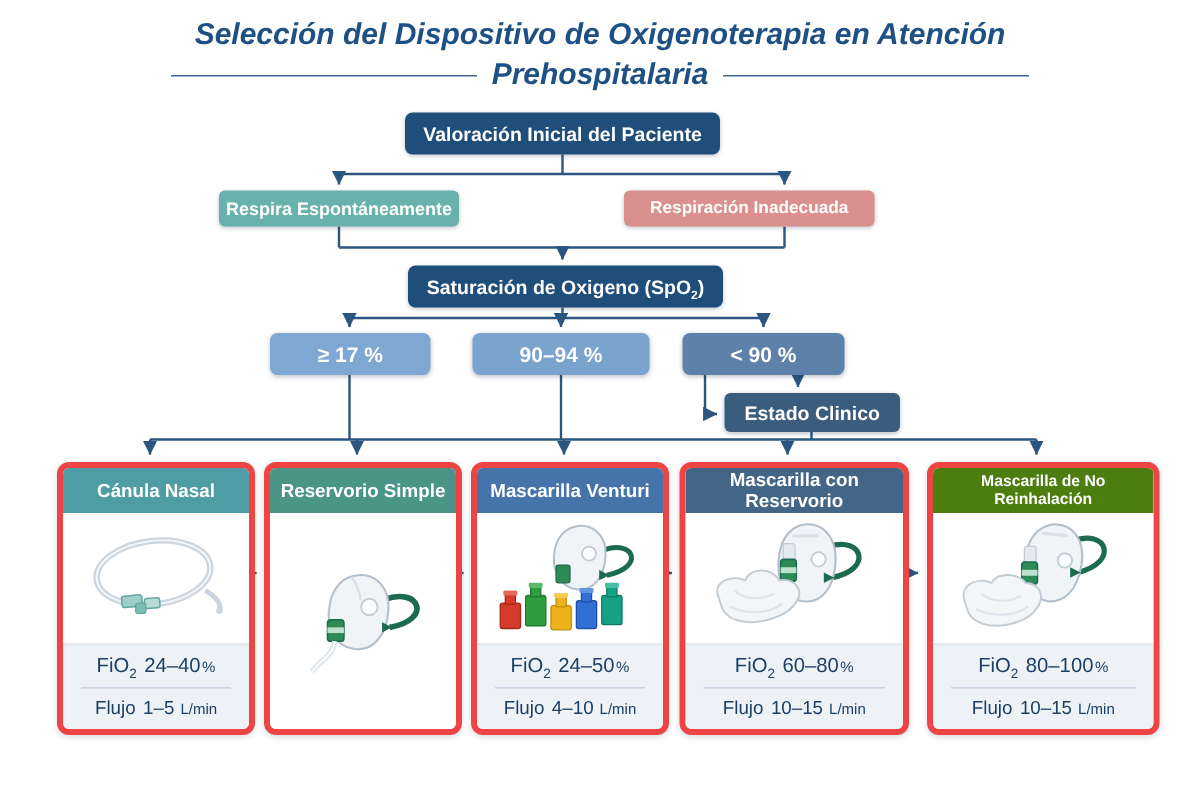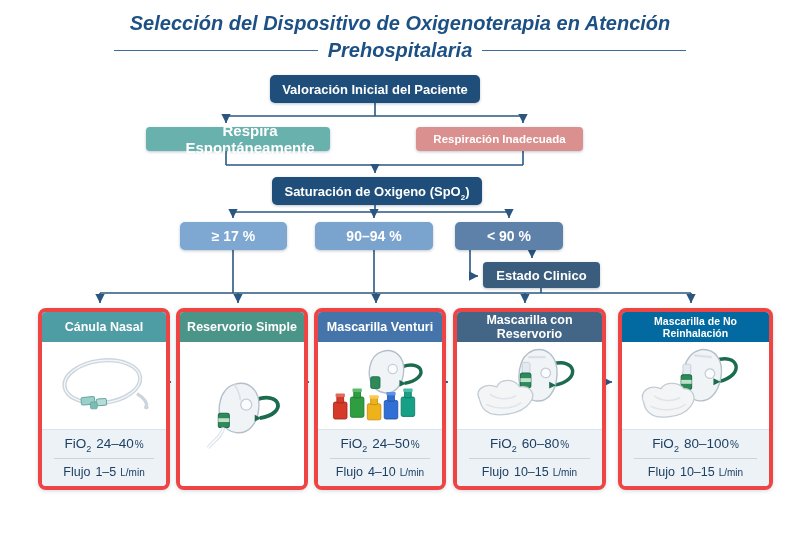--- a/index.html
+++ b/index.html
@@ -86,21 +86,21 @@
     <path class="ln" d="M163,382 H171" marker-end="url(#ah)"></path>
     <path class="ln" d="M301,382 H309" marker-end="url(#ah)"></path>
     <path class="ln" d="M440,382 H448" marker-end="url(#ah)"></path>
     <path class="ln" d="M600,382 H612" marker-end="url(#ah)"></path>
   </svg>
 
   <div class="node" style="left: 270px; top: 75px; width: 210px; height: 28px; font-size: 13px; background: rgb(30, 78, 121);">
     <span>Valoración Inicial del Paciente</span>
   </div>
 
-  <div class="node" style="left: 146px; top: 127px; width: 160px; height: 24px; font-size: 15px; border-radius: 4px; background: rgb(105, 177, 173); padding-left: 24px;">
+  <div class="node" style="left: 146px; top: 127px; width: 160px; height: 24px; font-size: 12px; border-radius: 4px; background: rgb(105, 177, 173);">
     <span>Respira Espontáneamente</span>
   </div>
 
   <div class="node" style="left: 416px; top: 127px; width: 167px; height: 24px; font-size: 11.5px; border-radius: 4px; background: rgb(217, 144, 142);">
     <span>Respiración Inadecuada</span>
   </div>
 
   <div class="node" style="left: 272px; top: 177px; width: 210px; height: 28px; font-size: 13px; background: rgb(30, 78, 121);">
     <span>
       <span>Saturación de Oxigeno (SpO</span><sub>2</sub><span>)</span>
@@ -245,21 +245,21 @@
         <span><span>FiO</span><sub>2</sub><span class="val">60–80</span><span class="pct">%</span></span>
       </div>
       <div class="fdiv"></div>
       <div class="frow flujo">
         <span><span>Flujo</span><span class="val">10–15</span><span class="unit">L/min</span></span>
       </div>
     </div>
   </div>
 
   <div class="card" style="left:618px;width:147px;">
-    <div class="card-header" style="font-size: 10.5px; background: #0369a1;">
+    <div class="card-header" style="font-size: 10.5px; background: #4d7c0f;">
       <span>Mascarilla de No Reinhalación</span>
     </div>
     <div class="card-body">
       <svg width="126" height="82" viewBox="0 0 140 94">
         <path d="M92,18 C118,8 128,34 96,42" fill="none" stroke="#1d6b4e" stroke-width="4"></path>
         <g transform="rotate(6 78 32)">
           <path d="M72,6 C88,2 100,14 99,34 C98,54 88,66 74,64 C60,62 53,48 56,28 C58,16 64,9 72,6 Z" fill="#f1f4f7" stroke="#b3bfca" stroke-width="1.6"></path>
           <path d="M66,13 H86" stroke="#d9e0e7" stroke-width="2.5"></path>
           <circle cx="86" cy="32" r="5.5" fill="#fbfcfd" stroke="#c3cdd6" stroke-width="1.4"></circle>
         </g>

